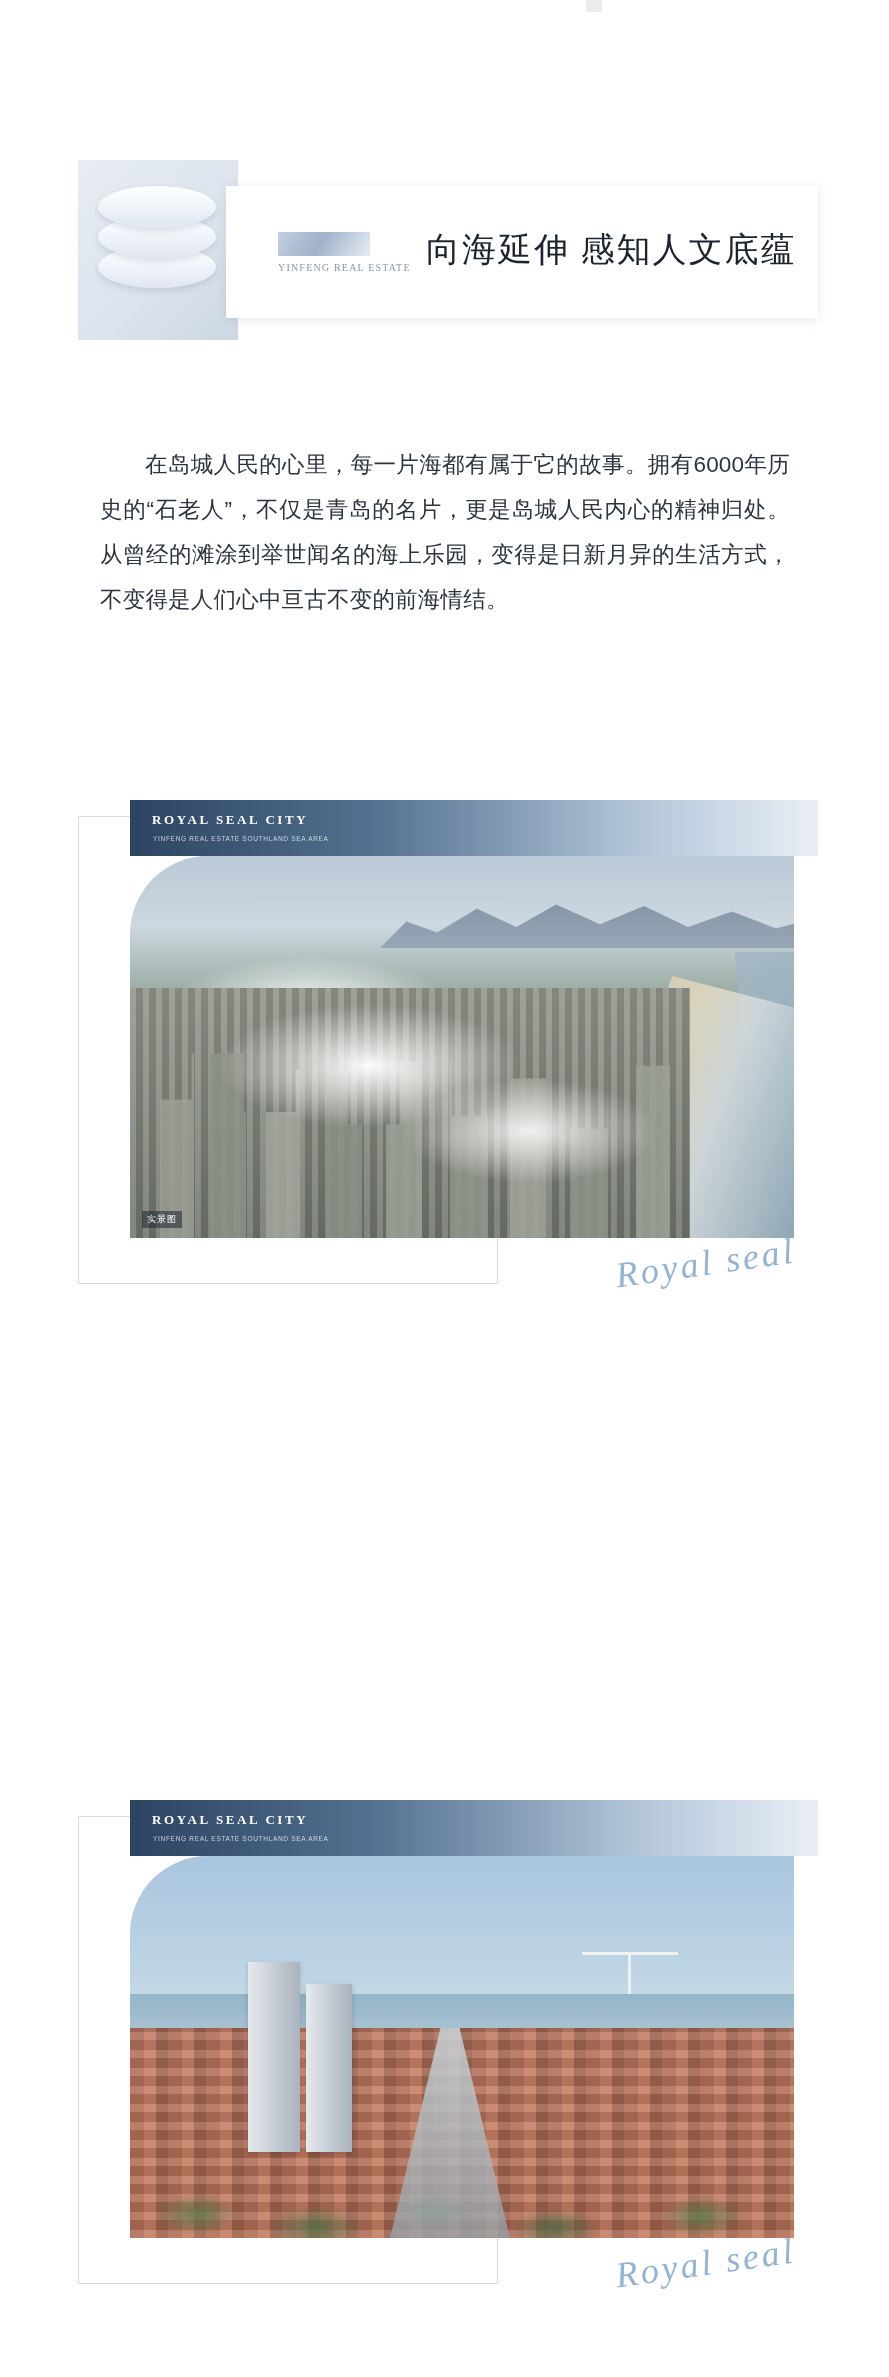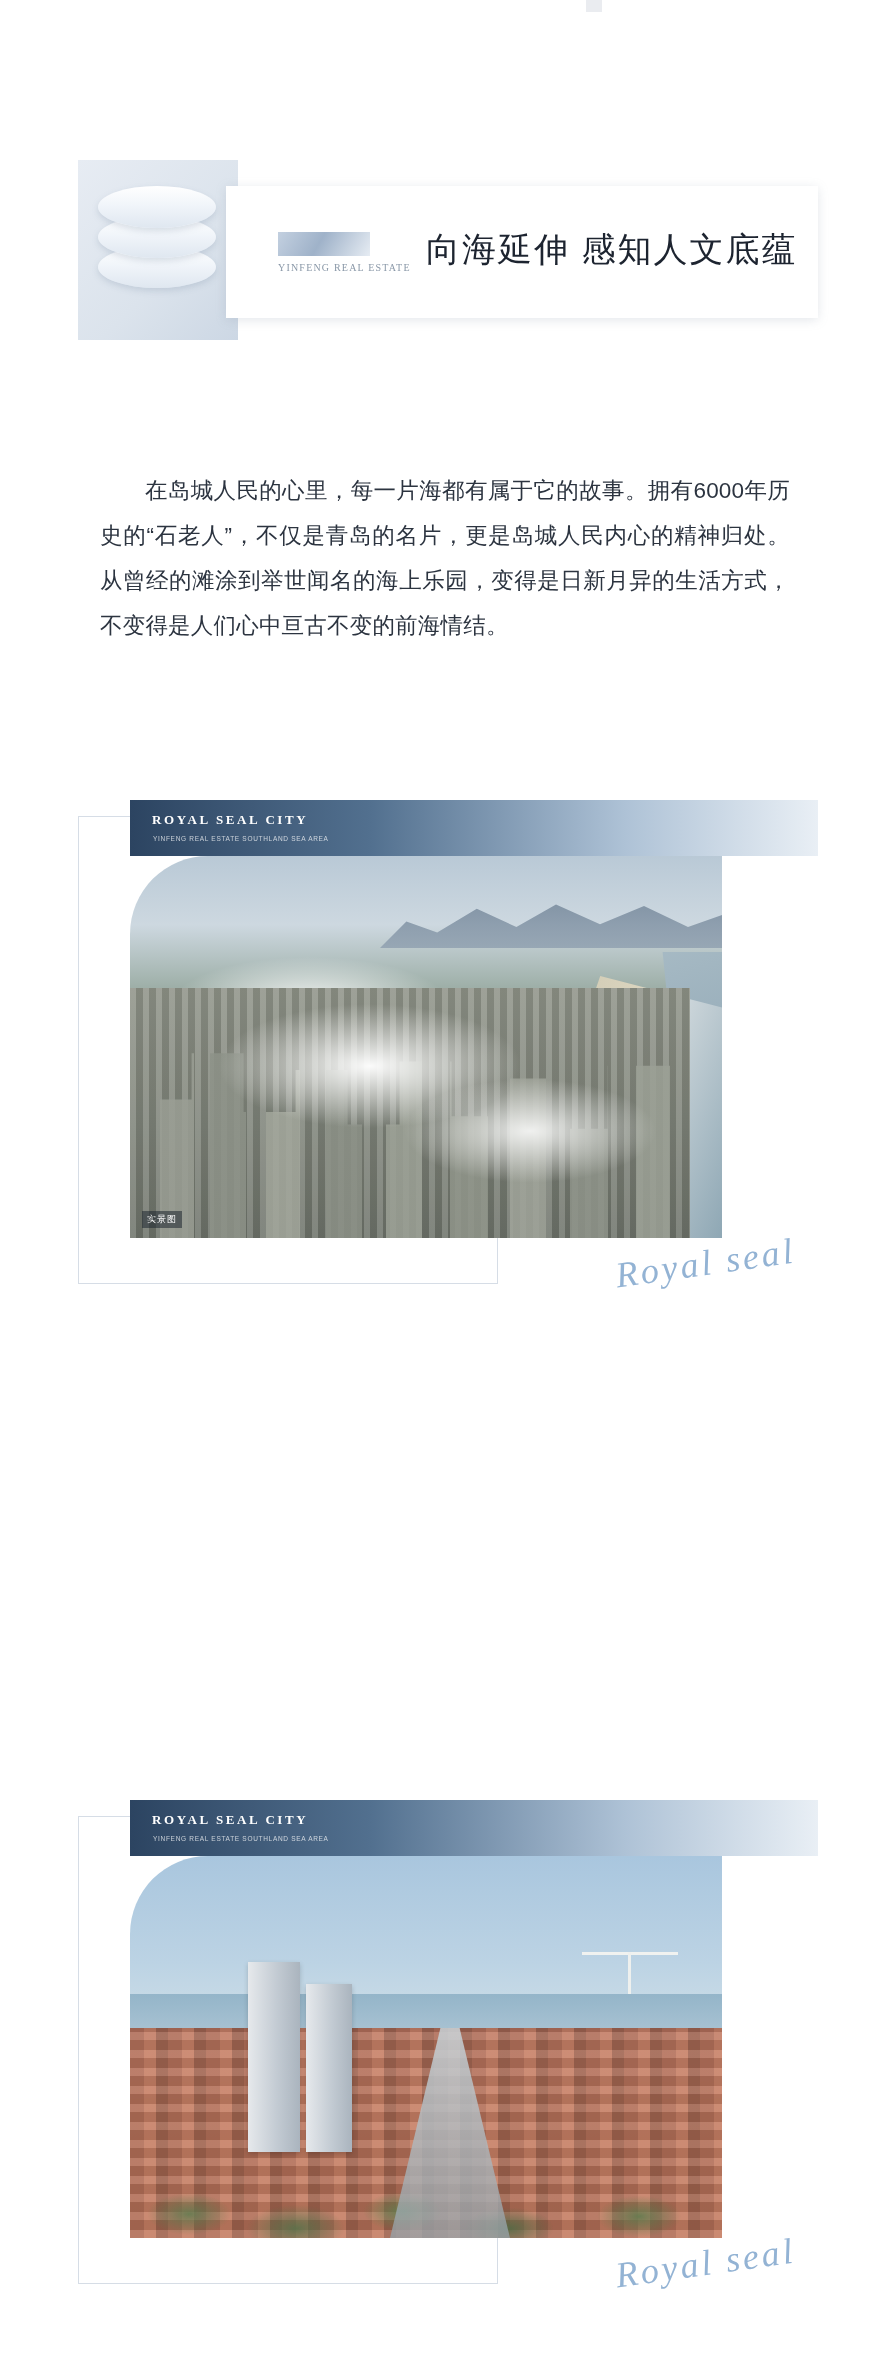--- a/index.html
+++ b/index.html
@@ -90,42 +90,42 @@
   }
   .brand-text {
     font-size: 10px;
     letter-spacing: 1.2px;
     color: #8a98a8;
     font-family: "Liberation Serif", serif;
     white-space: nowrap;
   }
   .header-title {
     flex: 1;
-    font-family: Liberation Sans, sans-serif;
+    font-family: Liberation Serif, serif;
     font-size: 34px;
     color: #1d2430;
     letter-spacing: 2px;
     padding-left: 10px;
     padding-bottom: 4px;
     white-space: nowrap;
   }
 
   
   .para {
     position: absolute;
     left: 100px;
     width: 690px;
     font-size: 22.5px;
     line-height: 45px;
     color: #2c3440;
     text-align: justify;
     text-indent: 45px;
     letter-spacing: .2px;
   }
-  .para.p1 { top: 468px; }
+  .para.p1 { top: 442px; }
   .para.p2 { top: 1430px; }
 
   
   .figure {
     position: absolute;
     left: 78px;
     width: 740px;
   }
   .figure.f1 { top: 800px; height: 520px; }
   .figure.f2 { top: 1800px; height: 520px; }
@@ -165,21 +165,21 @@
     color: rgba(255,255,255,.72);
     font-size: 6.5px;
     letter-spacing: .7px;
     white-space: nowrap;
   }
 
   .photo {
     position: absolute;
     left: 52px;
     top: 56px;
-    width: 592px;
+    width: 664px;
     height: 382px;
     overflow: hidden;
     border-top-left-radius: 78px;
   }
   .photo .sky {
     position: absolute; left: 0; top: 0; width: 100%; height: 100%;
   }
   
   .ph1 .sky {
     background:

